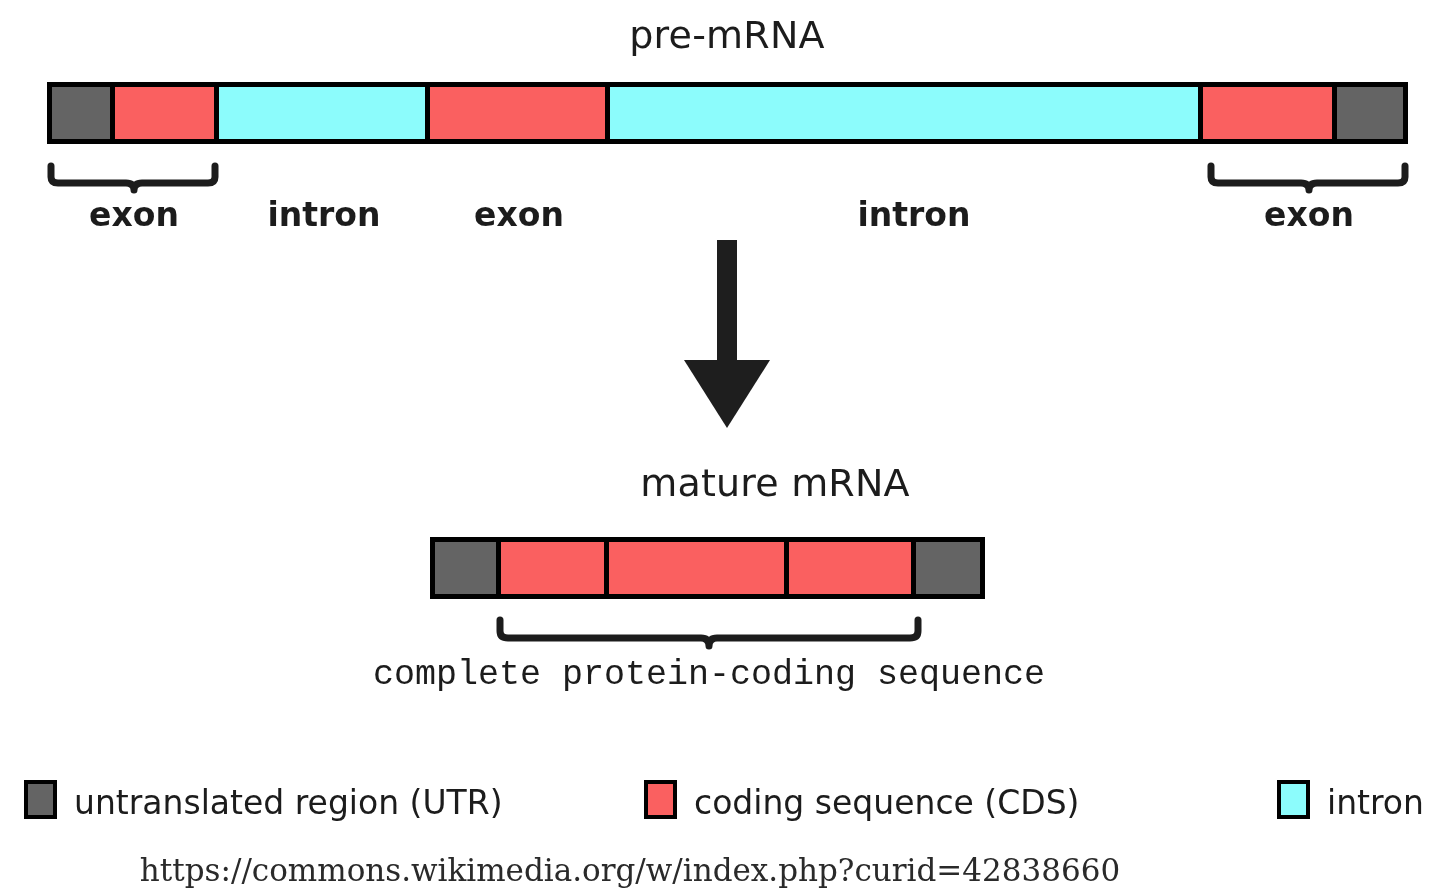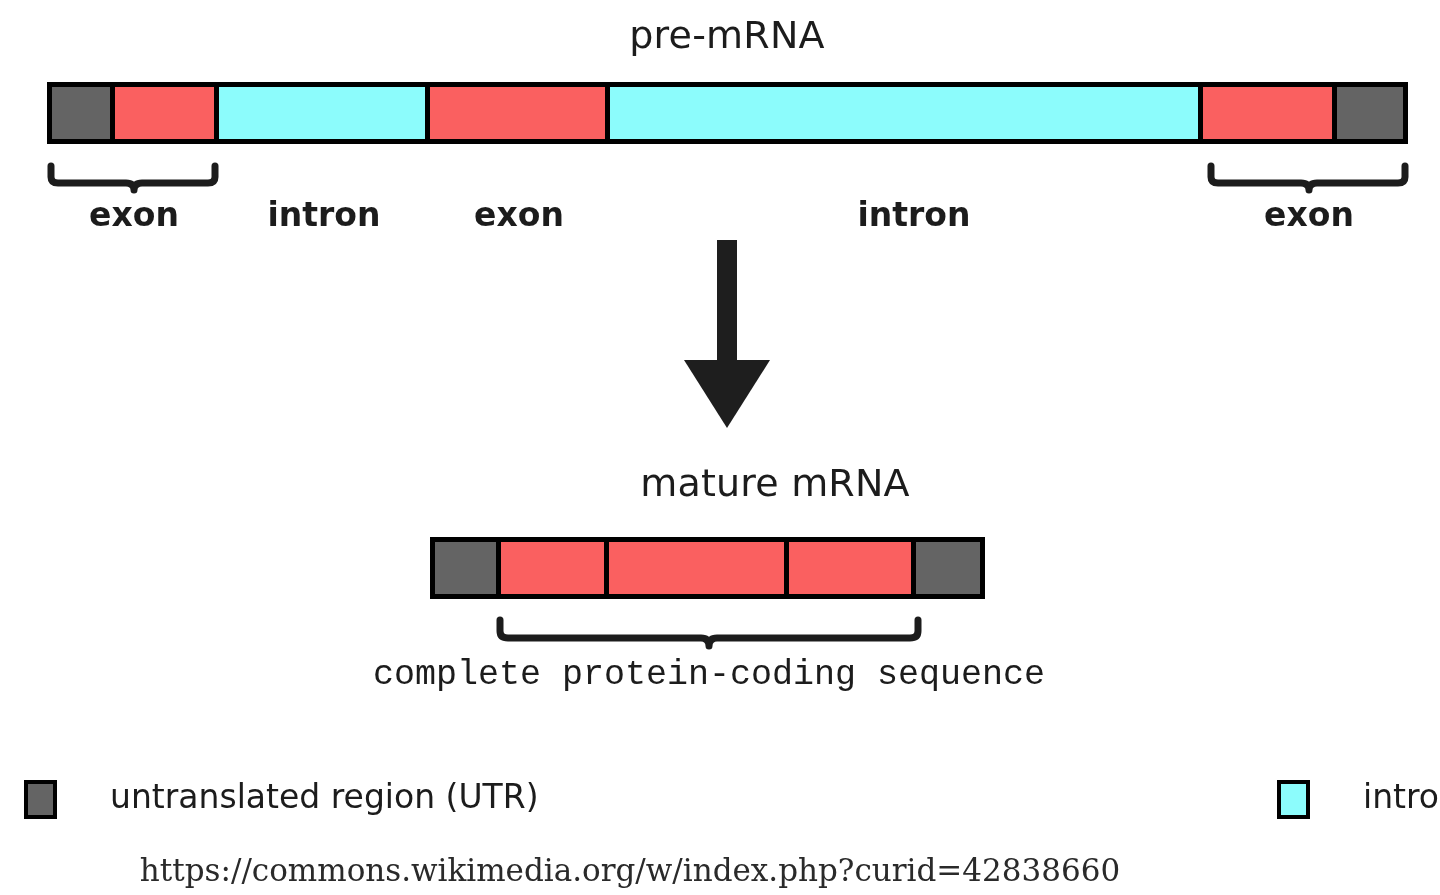--- a/index.html
+++ b/index.html
@@ -80,23 +80,22 @@
     height: 0;
     border-left: 43px solid transparent;
     border-right: 43px solid transparent;
     border-top: 68px solid #1e1e1e;
   }
 
   
   .legend-item {
     position: absolute;
     display: flex;
-    align-items: flex-start;
+    align-items: flex-end;
     white-space: nowrap;
-    gap: 36px;
   }
   .legend-swatch {
     width: 33px;
     height: 39px;
     box-sizing: border-box;
     border: 4px solid #000000;
     margin-right: 17px;
     flex: 0 0 auto;
   }
   .legend-text {
@@ -174,20 +173,24 @@
       <path d="M500,620 L500,631 Q500,638 508,638 L701,638 Q709,638 709,646
                Q709,638 717,638 L910,638 Q918,638 918,631 L918,620"></path>
     </g>
   </svg>
 
   <div class="legend-item" style="left:24px; top:780px;">
     <span class="legend-swatch" style="background:#646464;"></span>
     <span class="legend-text">untranslated region (UTR)</span>
   </div>
 
+  <div class="legend-item" style="left:644px; top:780px;">
+    <span class="legend-swatch" style="background:#fa6060;"></span>
+    <span class="legend-text">coding sequence (CDS)</span>
+  </div>
 
   <div class="legend-item" style="left:1277px; top:780px;">
     <span class="legend-swatch" style="background:#8cfcfc;"></span>
     <span class="legend-text">intron</span>
   </div>
 
   <div class="attribution" style="left:630px; top:855px;">https://commons.wikimedia.org/w/index.php?curid=42838660</div>
 
 </div>
 

